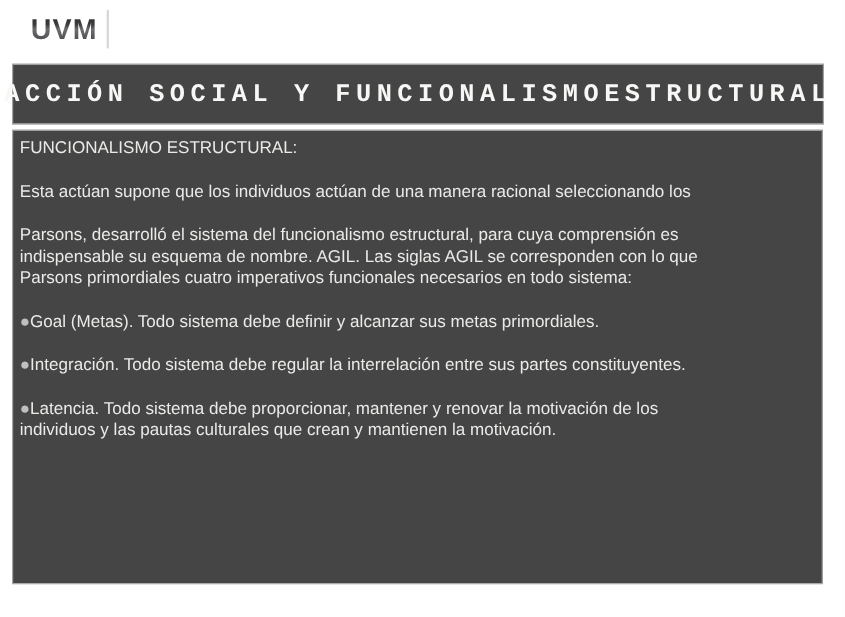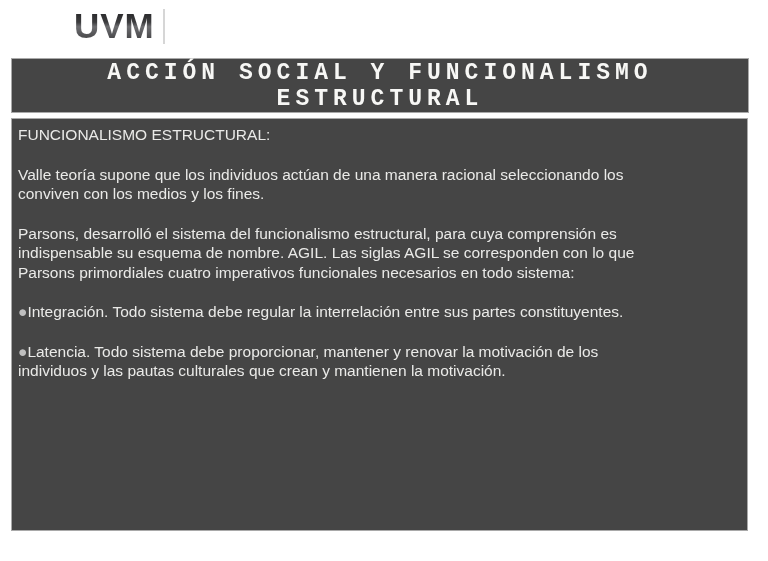--- a/index.html
+++ b/index.html
@@ -3,36 +3,36 @@
 <meta charset="utf-8">
 <style>
   * { margin:0; padding:0; box-sizing:border-box; }
   html,body { width:768px; height:561px; background:#ffffff;
               font-family:"Liberation Sans", sans-serif; }
   .slide { position:relative; width:768px; height:561px; background:#ffffff; overflow:hidden; }
 
   
   .logo { position:absolute; top:7px; left:28px; display:flex; align-items:flex-start; }
   .logo-acronym {
-    font-size:35px; font-weight:700; letter-spacing:1px; line-height:38px;
+    font-size:26px; font-weight:700; letter-spacing:1px; line-height:38px;
     background:linear-gradient(180deg,#1e1e20 0%,#3c3c3e 40%,#6d6d70 52%,#343436 100%);
     -webkit-background-clip:text; background-clip:text;
-    -webkit-text-fill-color:transparent; color:#353537;margin-left:46px;
+    -webkit-text-fill-color:transparent; color:#353537;
   }
   .logo-divider { width:2px; height:35px; background:#d6d6d6; margin:2px 7px 0 8px; }
   .logo-name { padding-top:3px;margin-top:48px; }
   .logo-name-line { font-size:13px; font-weight:700; color:#2e2e30; line-height:14px; }
   .logo-tagline { margin-top:3px; font-size:6px; color:#9b9b9b; letter-spacing:0.4px; white-space:nowrap; }
   .logo-tagline .brand { color:#a5382e; font-weight:700; }
 
   
   .title-bar {
     position:absolute; left:11px; top:58px; width:738px; height:55px;
     background:#454545; border:1px solid #a9a9a9;
-    display:flex; flex-direction:column; justify-content:center; align-items:center;
+    display:flex; flex-direction:row; justify-content:center; align-items:center;
   }
   .title-line {
     font-family:"Liberation Mono", monospace; font-weight:700;
     font-size:23px; line-height:26px; letter-spacing:5px;
     color:#f7f7f5; white-space:nowrap;
   }
 
   
   .content-panel {
     position:absolute; left:11px; top:118px; width:737px; height:413px;
@@ -62,33 +62,35 @@
   <div class="title-bar">
     <div class="title-line">ACCIÓN SOCIAL Y FUNCIONALISMO</div>
     <div class="title-line">ESTRUCTURAL</div>
   </div>
 
   <div class="content-panel">
 
     <div class="para">FUNCIONALISMO ESTRUCTURAL:</div>
 
     <div class="para">
-      <span class="line">Valle teoría supone que los individuos actúan de una manera racional seleccionando los</span>
-      <span class="line">conviven con los medios y los fines.</span>
+      <span class="line">Esta actúan supone que los individuos actúan de una manera racional seleccionando los</span>
     </div>
 
     <div class="para">
       <span class="line">Parsons, desarrolló el sistema del funcionalismo estructural, para cuya comprensión es</span>
       <span class="line">indispensable su esquema de nombre. AGIL. Las siglas AGIL se corresponden con lo que</span>
       <span class="line">Parsons primordiales cuatro imperativos funcionales necesarios en todo sistema:</span>
     </div>
 
     <div class="para">
     </div>
 
+    <div class="para">
+      <span class="line"><span class="dot">●</span><span>Goal (Metas). Todo sistema debe definir y alcanzar sus metas primordiales.</span></span>
+    </div>
 
     <div class="para">
       <span class="line"><span class="dot">●</span><span>Integración. Todo sistema debe regular la interrelación entre sus partes constituyentes.</span></span>
     </div>
 
     <div class="para">
       <span class="line"><span class="dot">●</span><span>Latencia. Todo sistema debe proporcionar, mantener y renovar la motivación de los</span></span>
       <span class="line">individuos y las pautas culturales que crean y mantienen la motivación.</span>
     </div>
 

